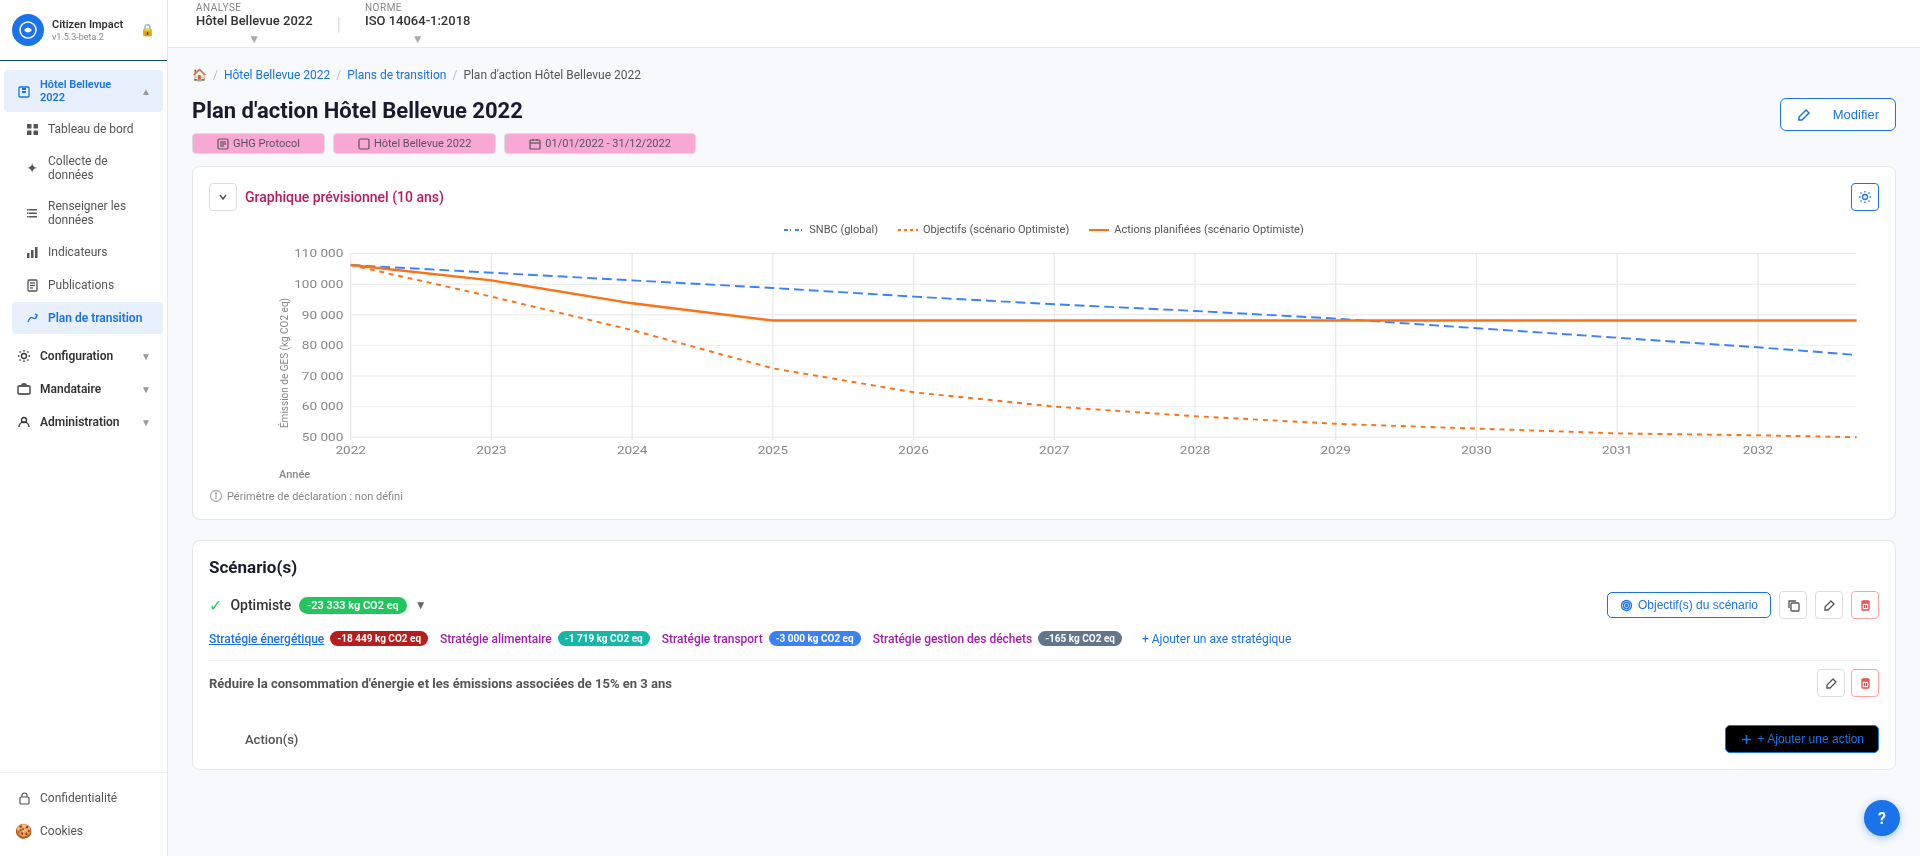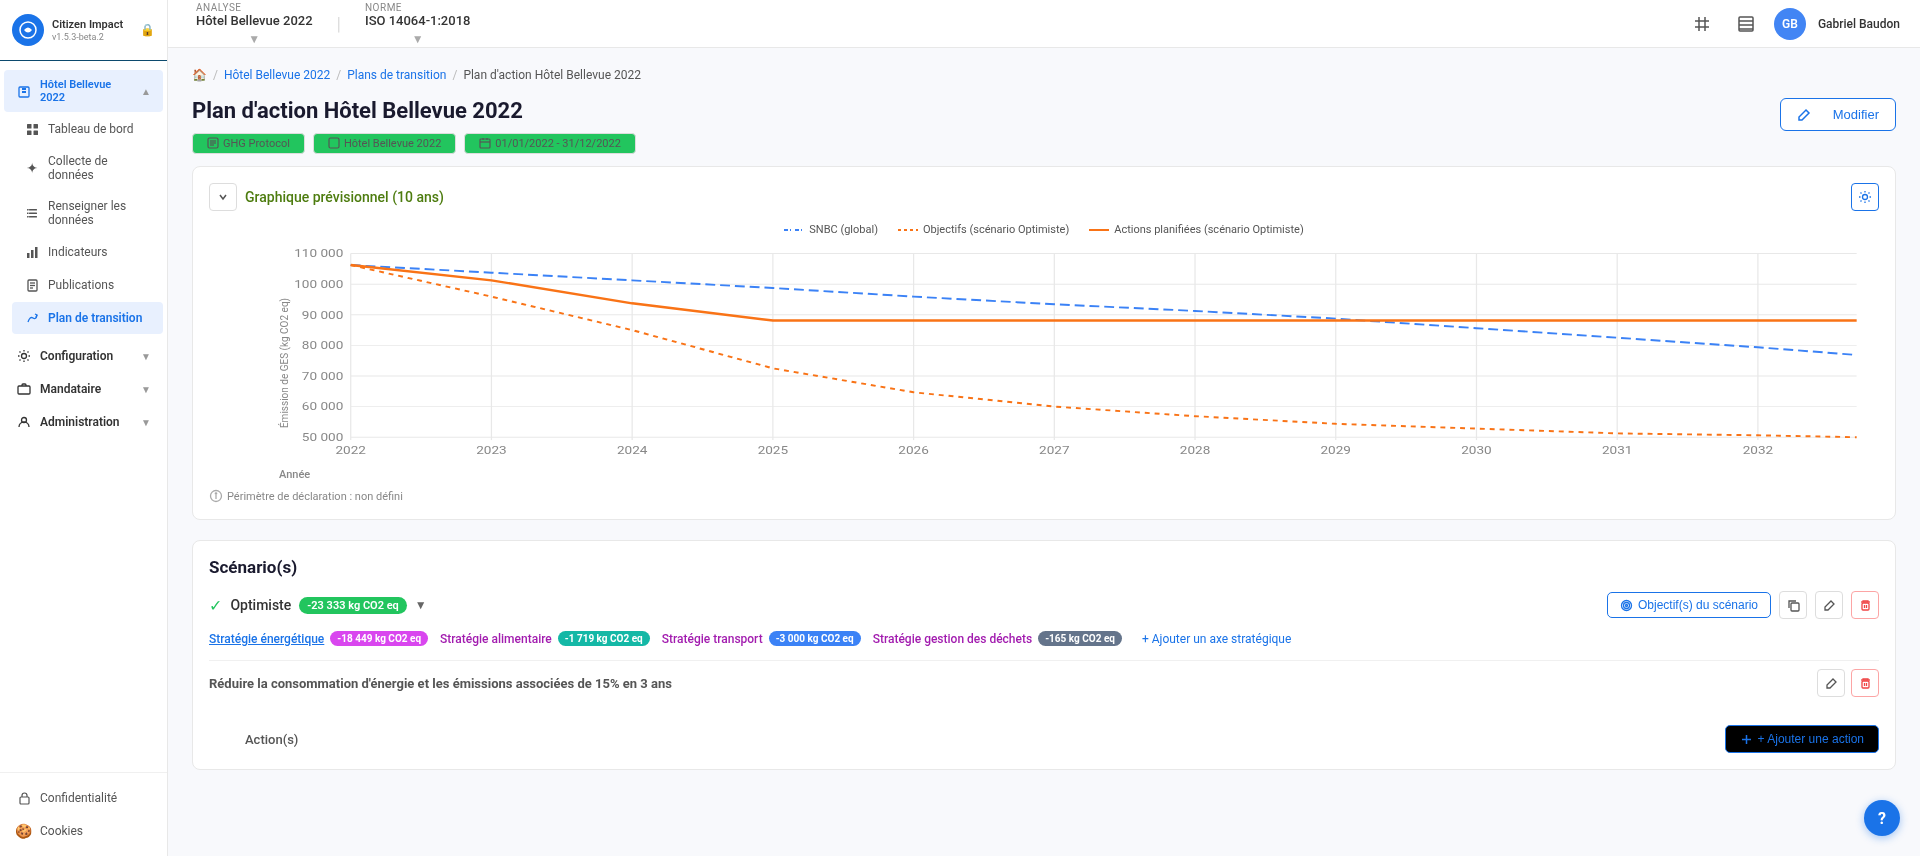--- a/index.html
+++ b/index.html
@@ -43,27 +43,27 @@
     
     .breadcrumb { display: flex; align-items: center; gap: 6px; font-size: 12px; color: #666; margin-bottom: 16px; }
     .breadcrumb a { color: #1a73e8; text-decoration: none; cursor: pointer; }
     .breadcrumb-sep { color: #bbb; }
     .breadcrumb-current { color: #555; }
 
     
     .page-header { display: flex; align-items: flex-start; justify-content: space-between; margin-bottom: 12px; }
     .page-title { font-size: 22px; font-weight: 700; color: #1a1a2e; margin-bottom: 10px; }
     .page-tags { display: flex; align-items: center; gap: 8px; }
-    .tag { display: flex; align-items: flex-start; gap: 4px; padding: 3px 14px; border: 1px solid #ddd; border-radius: 4px; font-size: 11px; color: #555; background: #22c55e; cursor: pointer; }
+    .tag { display: flex; align-items: flex-end; gap: 4px; padding: 3px 24px; border: 1px solid #ddd; border-radius: 4px; font-size: 11px; color: #555; background: #f9a8d4; cursor: pointer; }
     .modify-btn { display: flex; align-items: center; gap: 22px; padding: 8px 16px; background: #fff; border: 1.5px solid #1a73e8; border-radius: 6px; color: #1a73e8; font-size: 13px; font-weight: 500; cursor: pointer; }
 
     
     .chart-section { background: #fff; border: 1px solid #e8e8e8; border-radius: 8px; padding: 16px; margin-bottom: 20px; }
     .chart-header { display: flex; align-items: center; gap: 8px; margin-bottom: 12px; }
-    .chart-title { font-size: 14px; font-weight: 500; color: #4d7c0f; }
+    .chart-title { font-size: 14px; font-weight: 500; color: #be185d; }
     .chart-toggle-btn { width: 28px; height: 28px; border: 1px solid #ddd; border-radius: 4px; display: flex; align-items: center; justify-content: center; cursor: pointer; background: #fff; color: #555; }
     .chart-settings-btn { margin-left: auto; width: 28px; height: 28px; border: 1.5px solid #1a73e8; border-radius: 4px; display: flex; align-items: center; justify-content: center; cursor: pointer; color: #1a73e8; }
 
     .chart-legend { display: flex; align-items: center; justify-content: center; gap: 20px; margin-bottom: 8px; font-size: 11px; color: #555; }
     .legend-item { display: flex; align-items: center; gap: 5px; }
 
     .chart-container { position: relative; height: 220px; margin: 0 10px; }
     .chart-svg { width: 100%; height: 100%; }
     .chart-y-label { position: absolute; left: -60px; top: 50%; transform: translateY(-50%) rotate(-90deg); font-size: 10px; color: #888; white-space: nowrap; }
     .chart-x-label { text-align: left; font-size: 11px; color: #888; margin-top: 4px; font-weight: 500; }
@@ -83,21 +83,21 @@
     .scenario-actions { display: flex; align-items: center; gap: 8px; }
     .scenario-obj-btn { display: flex; align-items: center; gap: 5px; padding: 5px 12px; border: 1.5px solid #1a73e8; border-radius: 5px; color: #1a73e8; font-size: 12px; cursor: pointer; background: #fff; text-align: right; }
     .icon-btn { width: 28px; height: 28px; border: 1px solid #ddd; border-radius: 4px; display: flex; align-items: center; justify-content: center; cursor: pointer; background: #fff; color: #555; }
     .icon-btn.red { border-color: #fca5a5; color: #ef4444; }
 
     .strategies { display: flex; align-items: center; gap: 12px; flex-wrap: wrap; margin-bottom: 14px; }
     .strategy-item { display: flex; align-items: center; gap: 6px; cursor: pointer; }
     .strategy-name { font-size: 12px; color: #a21caf; font-weight: 500; }
     .strategy-name.active { color: #1a73e8; text-decoration: underline; }
     .strategy-badge { padding: 2px 7px; border-radius: 10px; font-size: 10px; font-weight: 700; color: white; }
-    .badge-green { background: #d946ef; }
+    .badge-green { background: #b91c1c; }
     .badge-teal { background: #14b8a6; }
     .badge-blue { background: #3b82f6; }
     .badge-gray { background: #64748b; }
     .add-strategy { display: flex; align-items: center; gap: 4px; color: #1a73e8; font-size: 12px; cursor: pointer; margin-left: 8px; }
 
     .strategy-desc { font-size: 13px; color: #555; padding: 8px 0; border-top: 1px solid #f0f0f0; display: flex; align-items: center; justify-content: space-between; font-weight: bold; }
     .strategy-desc-text { flex: 1; }
     .strategy-desc-actions { display: flex; gap: 6px; }
 
     .actions-footer { display: flex; align-items: center; justify-content: space-between; margin-top: 10px; padding-top: 10px; margin-left: 36px; }
@@ -268,42 +268,20 @@
       </div>
       <span style="color:#aaa;font-size:12px;">▼</span>
     </div>
     <span class="topbar-sep">|</span>
     <div class="topbar-analyse topbar-dropdown">
       <div>
         <div class="topbar-label">NORME</div>
         <div class="topbar-value">ISO 14064-1:2018</div>
       </div>
       <span style="color:#aaa;font-size:12px;">▼</span>
-    </div>
-    <div class="topbar-right">
-      <div class="topbar-icon-btn">
-        <svg width="18" height="18" viewBox="0 0 18 18" fill="none" stroke="currentColor" stroke-width="1.5">
-            <line x1="6" y1="2" x2="6" y2="16"></line>
-            <line x1="12" y1="2" x2="12" y2="16"></line>
-            <line x1="2" y1="6" x2="16" y2="6"></line>
-            <line x1="2" y1="12" x2="16" y2="12"></line>
-          </svg>
-      </div>
-      <div class="topbar-icon-btn">
-        <svg width="18" height="18" viewBox="0 0 18 18" fill="none" stroke="currentColor" stroke-width="1.5">
-            <rect x="2" y="2" width="14" height="14" rx="1"></rect>
-            <line x1="2" y1="6" x2="16" y2="6"></line>
-            <line x1="2" y1="10" x2="16" y2="10"></line>
-            <line x1="2" y1="14" x2="16" y2="14"></line>
-          </svg>
-      </div>
-      <div class="avatar">
-        <span>GB</span>
-      </div>
-      <div class="user-name">Gabriel Baudon</div>
     </div>
   </div>
 
   <div class="content">
 
     <div class="breadcrumb">
       <a>🏠</a>
       <span class="breadcrumb-sep">/</span>
       <a>Hôtel Bellevue 2022</a>
       <span class="breadcrumb-sep">/</span>

